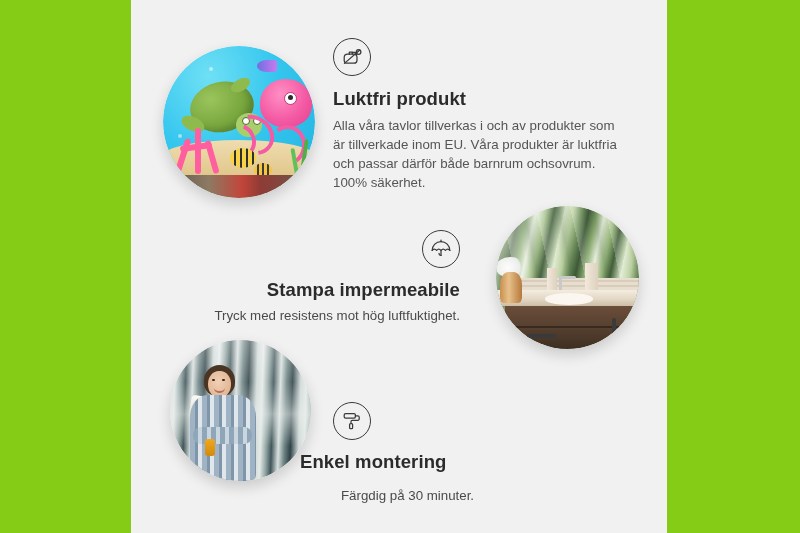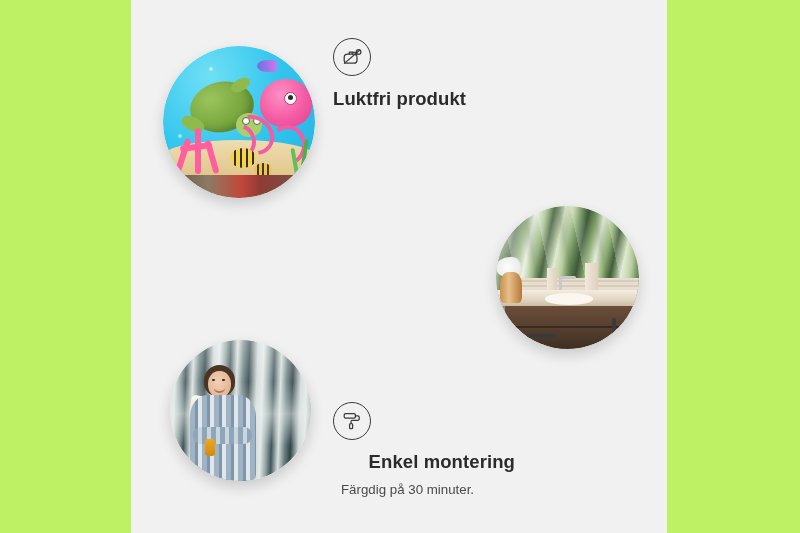--- a/index.html
+++ b/index.html
@@ -10,21 +10,21 @@
     width: 800px;
     height: 533px;
     background: #ffffff;
     font-family: "Liberation Sans", "DejaVu Sans", sans-serif;
     overflow: hidden;
   }
   #stage {
     position: relative;
     width: 800px;
     height: 533px;
-    background: #bef264;
+    background: #84cc16;
   }
   
   #content-band {
     position: absolute;
     left: 131px;
     top: 0;
     width: 536px;
     height: 533px;
     background: #f1f1f1;
   }
@@ -287,21 +287,21 @@
 
   
   #feature-waterproof { left: 188px; top: 230px; width: 272px; text-align: right; }
   #feature-waterproof .icon-wrap { display:flex; justify-content:flex-end; margin-bottom: 11px; }
   #feature-waterproof .f-title { margin-bottom: 6px; }
   #feature-waterproof .f-desc { color:#4a4a4a; }
 
   
   #feature-mounting { left: 300px; top: 402px; width: 215px; text-align: center; }
   #feature-mounting .icon-wrap { display:flex; justify-content:flex-start; margin-left:33px; margin-bottom: 11px; }
-  #feature-mounting .f-title { margin-bottom: 8px; text-align:right; }
+  #feature-mounting .f-title { margin-bottom: 14px; text-align:left; }
   #feature-mounting .f-desc { color:#4a4a4a; }
 </style>
 </head>
 <body>
 
 <div id="stage">
 
   <div id="content-band"></div>
 
   <div class="photo-circle" id="photo-ocean">
@@ -379,22 +379,38 @@
     <div class="icon-badge">
       <svg width="26" height="26" viewBox="0 0 26 26" fill="none" stroke="#3b3b3b" stroke-width="1.25" stroke-linecap="round" stroke-linejoin="round">
         <path d="M8.6 10.2 h6.0 a3.4 3.4 0 0 1 3.4 3.4 v2.6 a3.0 3.0 0 0 1 -3.0 3.0 h-6.8 a3.0 3.0 0 0 1 -3.0 -3.0 v-2.6 a3.4 3.4 0 0 1 3.4 -3.4 z"></path>
         <path d="M10.3 10.2 v-2.0 h3.0 v2.0"></path>
         <path d="M13.3 8.4 h2.4 a2.0 2.0 0 0 1 2.0 2.0"></path>
         <circle cx="19.6" cy="8.0" r="2.3"></circle>
         <line x1="5.4" y1="19.4" x2="20.6" y2="6.2"></line>
       </svg>
     </div>
     <p class="f-title">Luktfri produkt</p>
-  </div>
-
+    <p class="f-desc">Alla våra tavlor tillverkas i och av produkter som är tillverkade inom EU. Våra produkter är luktfria och passar därför både barnrum ochsovrum. 100% säkerhet.</p>
+  </div>
+
+  <div class="feature" id="feature-waterproof">
+    <div class="icon-wrap">
+      <div class="icon-badge">
+        <svg width="26" height="26" viewBox="0 0 26 26" fill="none" stroke="#3b3b3b" stroke-width="1.25" stroke-linecap="round" stroke-linejoin="round">
+          <path d="M4.2 14.4 a8.8 8.8 0 0 1 17.6 0"></path>
+          <path d="M4.2 14.4 q2.2 -2.6 4.4 0 q2.2 -2.6 4.4 0 q2.2 -2.6 4.4 0 q2.2 -2.6 4.4 0"></path>
+          <line x1="13" y1="14.4" x2="13" y2="19.4"></line>
+          <path d="M13 19.4 a2.0 2.0 0 0 1 -2.0 -2.0"></path>
+          <line x1="13" y1="5.6" x2="13" y2="4.0"></line>
+        </svg>
+      </div>
+    </div>
+    <p class="f-title">Stampa impermeabile</p>
+    <p class="f-desc">Tryck med resistens mot hög luftfuktighet.</p>
+  </div>
 
   <div class="feature" id="feature-mounting">
     <div class="icon-wrap">
       <div class="icon-badge">
         <svg width="26" height="26" viewBox="0 0 26 26" fill="none" stroke="#3b3b3b" stroke-width="1.25" stroke-linecap="round" stroke-linejoin="round">
           <rect x="5.2" y="5.6" width="11.2" height="4.6" rx="1.4"></rect>
           <path d="M16.4 7.9 h2.4 a1.4 1.4 0 0 1 1.4 1.4 v1.6 a1.4 1.4 0 0 1 -1.4 1.4 h-5.6 a1.2 1.2 0 0 0 -1.2 1.2 v1.0"></path>
           <rect x="10.6" y="15.5" width="3.0" height="5.2" rx="0.9"></rect>
         </svg>
       </div>

